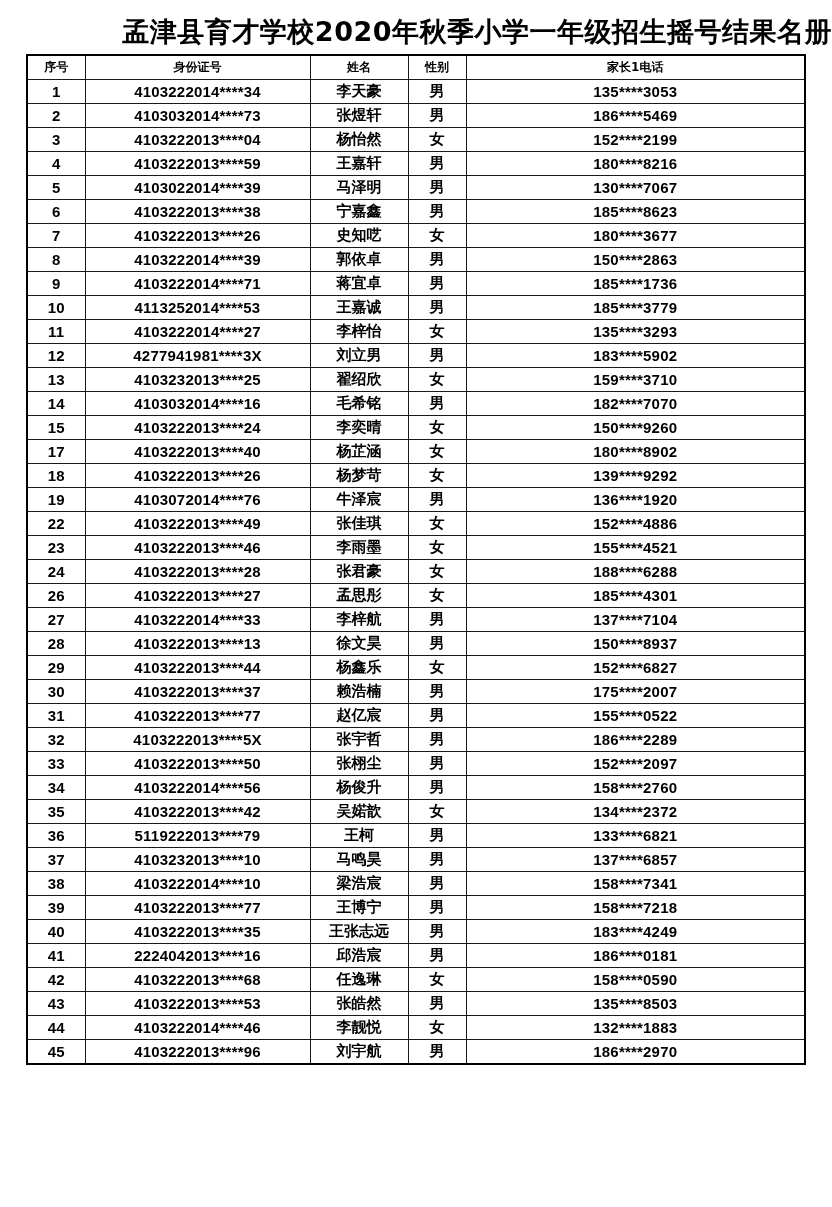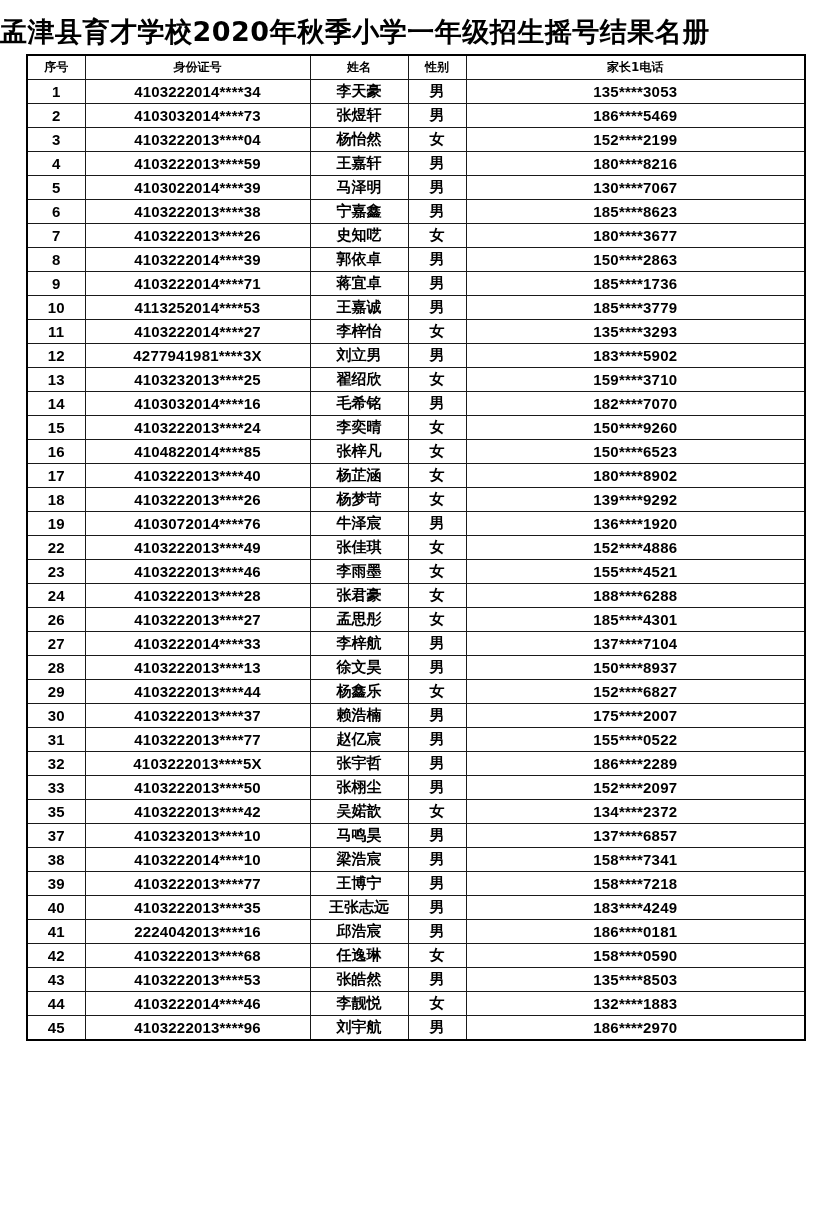--- a/index.html
+++ b/index.html
@@ -12,21 +12,21 @@
       height: 1207px;
       position: relative;
       overflow: hidden;
       font-family: "DejaVu Sans", "Liberation Sans", sans-serif;
       color: #000000;
     }
     .doc-title {
       position: absolute;
       left: 0;
       top: 14px;
-      width: 692px;
+      width: 832px;
       text-align: right;
       font-size: 27px;
       font-weight: bold;
       line-height: 36px;
       letter-spacing: 0.5px;
       white-space: nowrap;
     }
     table.roster {
       position: absolute;
       left: 26px;
@@ -190,27 +190,20 @@
         <td class="col-phone">182****7070</td>
       </tr>
       <tr>
         <td class="col-no">15</td>
         <td class="col-id">4103222013****24</td>
         <td class="col-name">李奕晴</td>
         <td class="col-gender">女</td>
         <td class="col-phone">150****9260</td>
       </tr>
       <tr>
-        <td class="col-no">16</td>
-        <td class="col-id">4104822014****85</td>
-        <td class="col-name">张梓凡</td>
-        <td class="col-gender">女</td>
-        <td class="col-phone">150****6523</td>
-      </tr>
-      <tr>
         <td class="col-no">17</td>
         <td class="col-id">4103222013****40</td>
         <td class="col-name">杨芷涵</td>
         <td class="col-gender">女</td>
         <td class="col-phone">180****8902</td>
       </tr>
       <tr>
         <td class="col-no">18</td>
         <td class="col-id">4103222013****26</td>
         <td class="col-name">杨梦苛</td>
@@ -295,25 +288,39 @@
         <td class="col-phone">186****2289</td>
       </tr>
       <tr>
         <td class="col-no">33</td>
         <td class="col-id">4103222013****50</td>
         <td class="col-name">张栩尘</td>
         <td class="col-gender">男</td>
         <td class="col-phone">152****2097</td>
       </tr>
       <tr>
+        <td class="col-no">34</td>
+        <td class="col-id">4103222014****56</td>
+        <td class="col-name">杨俊升</td>
+        <td class="col-gender">男</td>
+        <td class="col-phone">158****2760</td>
+      </tr>
+      <tr>
         <td class="col-no">35</td>
         <td class="col-id">4103222013****42</td>
         <td class="col-name">吴婼歆</td>
         <td class="col-gender">女</td>
         <td class="col-phone">134****2372</td>
+      </tr>
+      <tr>
+        <td class="col-no">36</td>
+        <td class="col-id">5119222013****79</td>
+        <td class="col-name">王柯</td>
+        <td class="col-gender">男</td>
+        <td class="col-phone">133****6821</td>
       </tr>
       <tr>
         <td class="col-no">37</td>
         <td class="col-id">4103232013****10</td>
         <td class="col-name">马鸣昊</td>
         <td class="col-gender">男</td>
         <td class="col-phone">137****6857</td>
       </tr>
       <tr>
         <td class="col-no">38</td>

